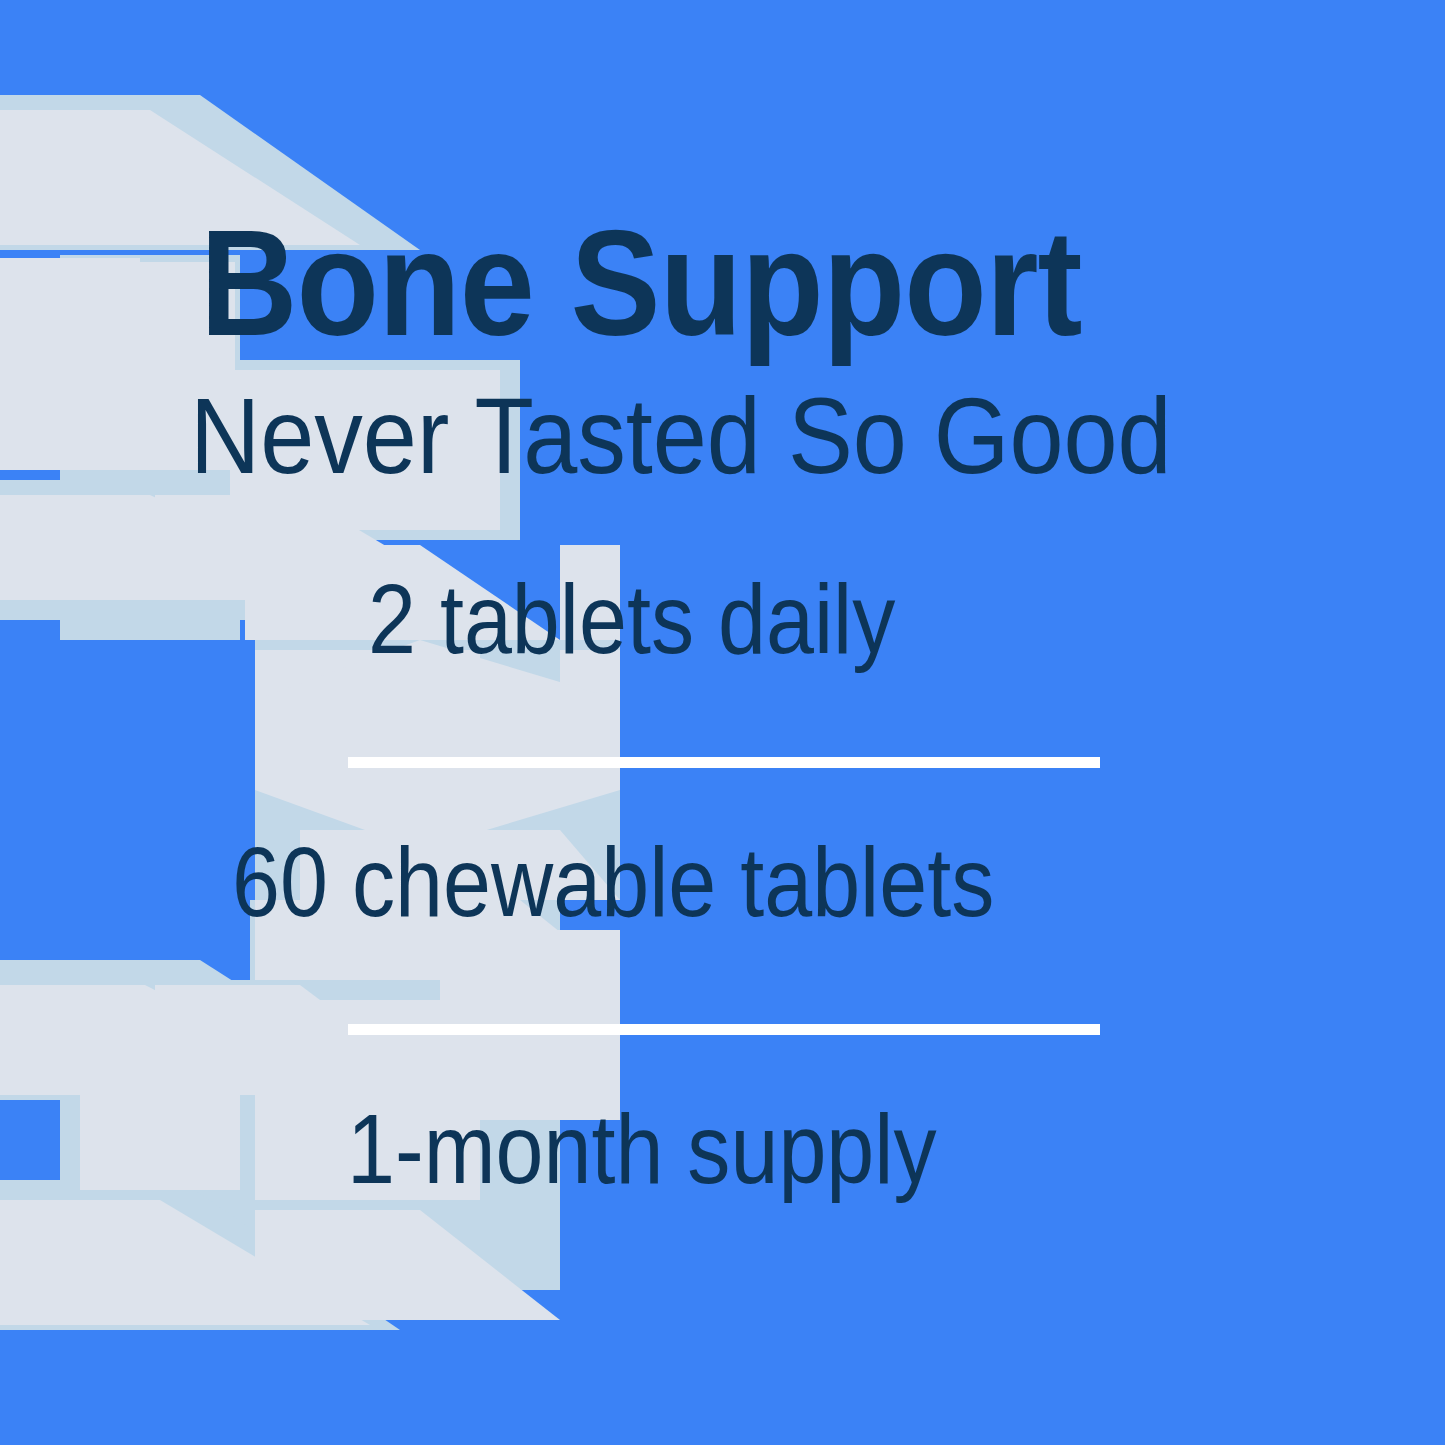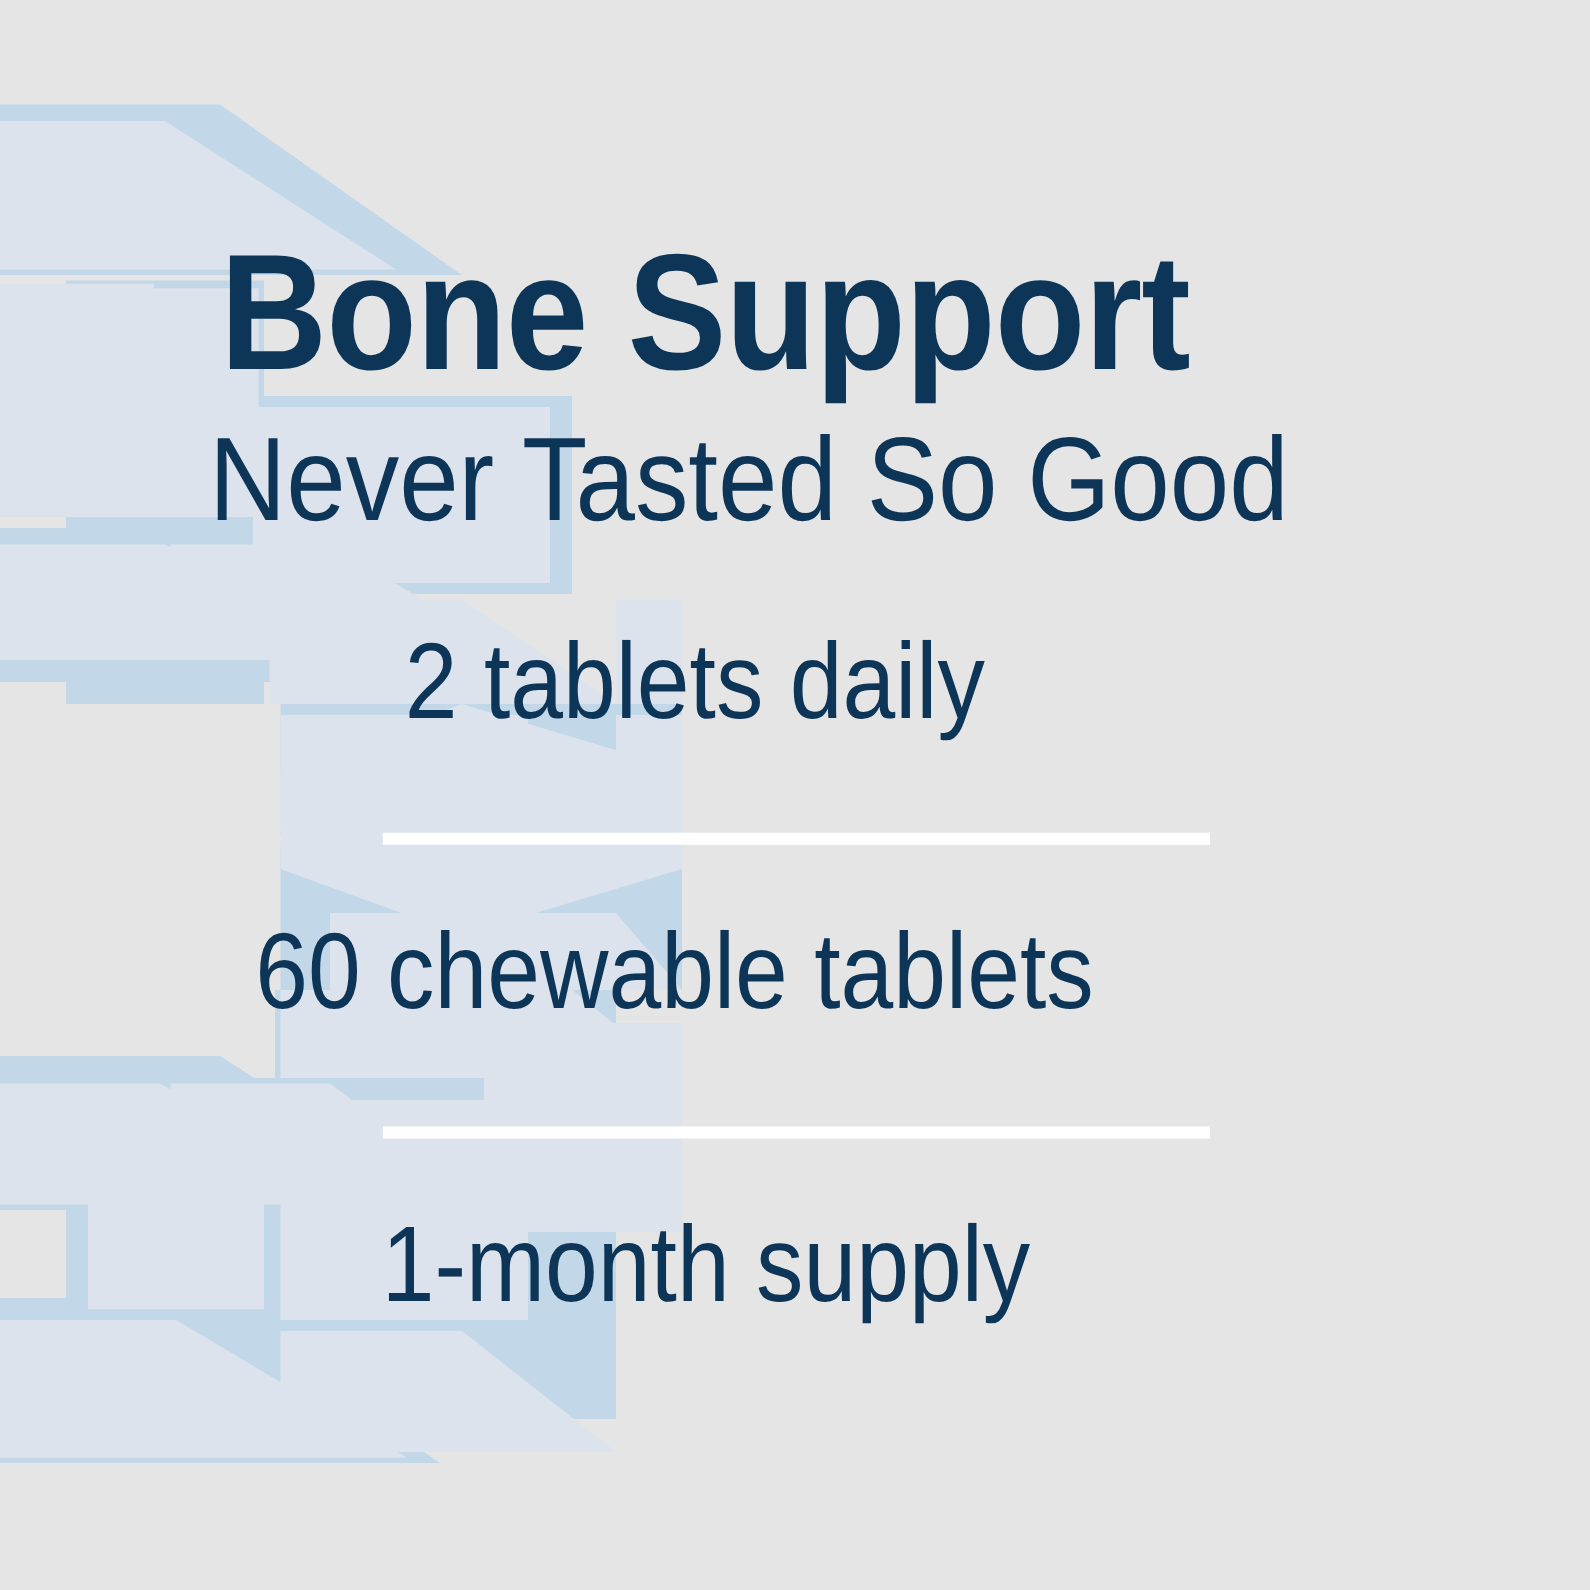--- a/index.html
+++ b/index.html
@@ -5,21 +5,21 @@
   html, body {
     margin: 0;
     padding: 0;
     background: #ffffff;
   }
 
   #canvas {
     position: relative;
     width: 1445px;
     height: 1445px;
-    background: #e5e5e5;
+    background: #3b82f6;
     overflow: hidden;
     font-family: "Liberation Sans", "DejaVu Sans", sans-serif;
   }
 
   
   #watermark {
     position: absolute;
     left: 0;
     top: 0;
     width: 620px;

